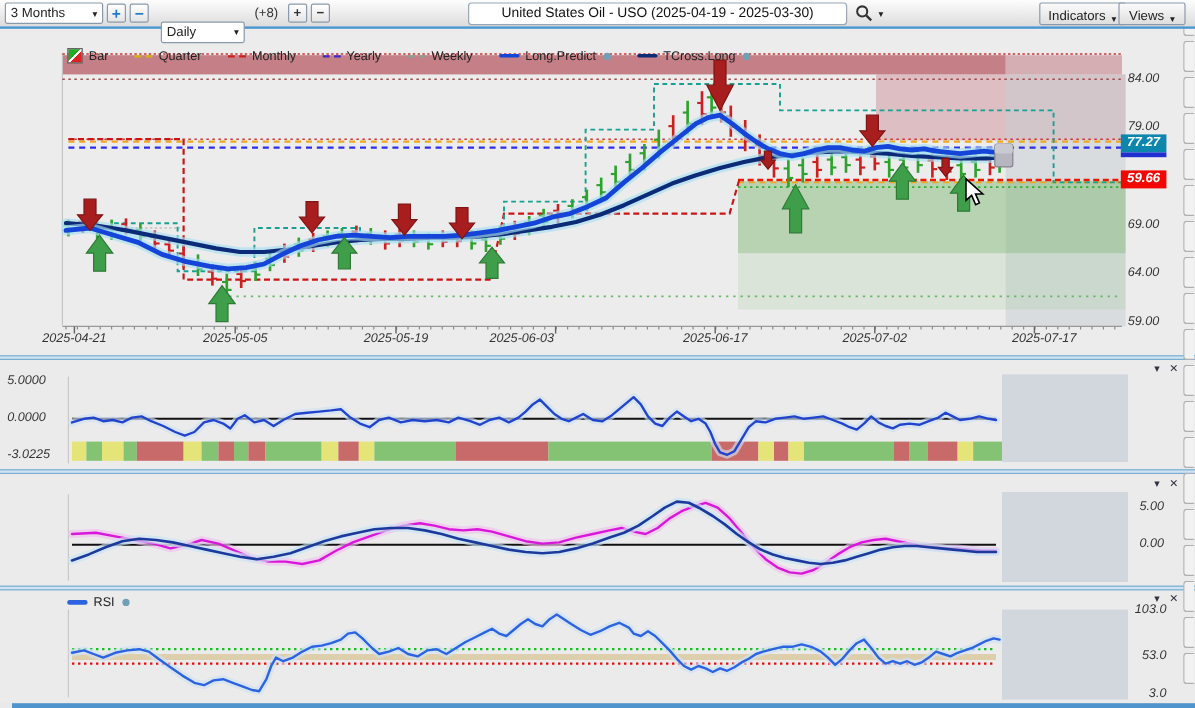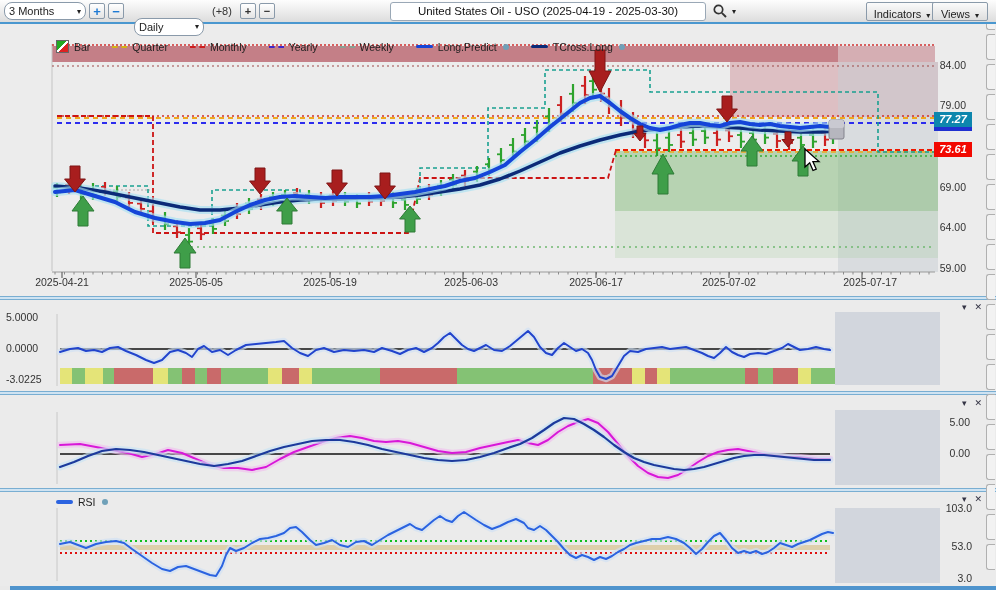--- a/index.html
+++ b/index.html
@@ -1,19 +1,19 @@
 <!DOCTYPE html>
 <html><head>
 <meta charset="utf-8">
 <style>
   html,body{margin:0;padding:0;background:#e9e9e9;font-family:"Liberation Sans",sans-serif;}
   #app{position:relative;width:996px;height:590px;overflow:hidden;background:#e9e9e9;}
   
   #toolbar{position:absolute;left:0;top:0;width:996px;height:22px;background:linear-gradient(#fdfdfd,#dcdcdc);border-bottom:2px solid #4a97cf;display:flex;align-items:center;font-size:11px;color:#222;z-index:30;}
-  .tb-sel{display:flex;align-items:center;justify-content:space-between;background:#fff;border:1px solid #8a9aaa;border-radius:8px;height:16px;padding:0 4px;margin-left:4px;min-width:72px;cursor:default;}
+  .tb-sel{display:flex;align-items:center;justify-content:space-between;background:#fff;border:1px solid #8a9aaa;border-radius:2px;height:16px;padding:0 4px;margin-left:4px;min-width:72px;cursor:default;}
   .tb-sel .car{font-size:8px;color:#222;margin-left:6px;}
   .tb-btn{display:inline-flex;align-items:center;justify-content:center;width:14px;height:14px;border:1px solid #8a9aaa;border-radius:2px;background:linear-gradient(#ffffff,#e4e4e4);margin-left:3px;font-weight:bold;}
   .tb-btn.blue{color:#1e7ad4;font-size:13px;}
   .tb-btn.gray{color:#333;font-size:11px;}
   .tb-txt{margin-left:8px;color:#333;}
   #title-box{position:absolute;left:390px;top:2px;width:314px;height:17px;background:#fff;border:1px solid #9aa8b6;border-radius:3px;text-align:center;line-height:17px;font-size:11.5px;color:#111;}
   #search-wrap{position:absolute;left:712px;top:3px;display:flex;align-items:center;}
   #search-wrap .car{font-size:8px;margin-left:4px;color:#222;}
   .tb-right{position:absolute;top:2px;height:17px;display:flex;align-items:flex-end;justify-content:center;border:1px solid #8a9aaa;border-radius:2px;background:linear-gradient(#fbfbfb,#dedede);font-size:11px;color:#222;padding:0 6px;}
   .tb-right .car{font-size:8px;margin-left:5px;}
@@ -29,21 +29,21 @@
   .lg-dash{width:15px;height:0;border-top:2.5px dashed #000;display:inline-block;}
   .lg-line{width:17px;height:3.5px;border-radius:2px;display:inline-block;}
   .lg-dot{width:6px;height:6px;border-radius:50%;background:#6fa0b8;display:inline-block;margin-left:1px;}
   .lg-baricon{width:11px;height:11px;display:inline-block;background:linear-gradient(135deg,#22aa22 45%,#ffffff 45%,#ffffff 55%,#dd2222 55%);border:1px solid #666;}
   .lg-neuralicon{width:13px;height:9px;display:inline-block;background:linear-gradient(#2da32d,#2da32d) 0px 0px/8px 3.5px no-repeat,linear-gradient(#cc2020,#cc2020) 5px 5px/8px 3.5px no-repeat;}
   
   .pctl{position:absolute;right:14px;display:flex;gap:8px;align-items:center;font-size:9px;color:#334;z-index:21;}
   .pctl span{cursor:default;}
   
   #stage{position:absolute;left:0;top:0;z-index:10;pointer-events:none;}
-  #labels{position:absolute;left:0;top:0;width:996px;height:590px;z-index:15;pointer-events:none;}
+  #labels{position:absolute;left:0;top:0;width:996px;height:590px;z-index:15;pointer-events:none;font-style:italic;}
   .tick{position:absolute;font-size:10.5px;color:#333;white-space:nowrap;}
   
   .badge{position:absolute;left:934px;width:38px;height:15px;color:#fff;font-size:11px;font-weight:bold;font-style:italic;text-align:center;line-height:15px;z-index:16;}
   #badge-upper{top:112px;background:#0d86ad;}
   #badge-upper-stripe{position:absolute;left:934px;top:127px;width:38px;height:4px;background:#2030d0;z-index:16;}
   #badge-lower{top:142px;background:#f20800;}
   
   #rail{position:absolute;right:0;top:0;width:11px;height:590px;z-index:25;}
   .rail-box{position:absolute;left:1px;width:9px;height:26px;background:#f2f2f2;border:1px solid #b0b0b0;border-right:none;border-radius:3px 0 0 3px;box-sizing:border-box;}
   #cursor-svg,#handle-svg{position:absolute;z-index:22;}
@@ -453,21 +453,21 @@
     </svg>
   <div id="labels">
       <span class="tick" style="left: 936px; width: 30px; text-align: right; top: 59px;">84.00</span>
       <span class="tick" style="left: 936px; width: 30px; text-align: right; top: 99px;">79.00</span>
       <span class="tick" style="left: 936px; width: 30px; text-align: right; top: 181px;">69.00</span>
       <span class="tick" style="left: 936px; width: 30px; text-align: right; top: 221px;">64.00</span>
       <span class="tick" style="left: 936px; width: 30px; text-align: right; top: 262px;">59.00</span>
       <span class="tick" style="left: 27px; width: 70px; text-align: center; top: 276px;">2025-04-21</span>
       <span class="tick" style="left: 161px; width: 70px; text-align: center; top: 276px;">2025-05-05</span>
       <span class="tick" style="left: 295px; width: 70px; text-align: center; top: 276px;">2025-05-19</span>
-      <span class="tick" style="left: 428px; width: 70px; text-align: right; top: 276px;">2025-06-03</span>
+      <span class="tick" style="left: 408px; width: 70px; text-align: left; top: 276px;">2025-06-03</span>
       <span class="tick" style="left: 561px; width: 70px; text-align: center; top: 276px;">2025-06-17</span>
       <span class="tick" style="left: 694px; width: 70px; text-align: center; top: 276px;">2025-07-02</span>
       <span class="tick" style="left: 827px; width: 70px; text-align: right; top: 276px;">2025-07-17</span>
       <span class="tick" style="left: 6px; top: 311px;">5.0000</span>
       <span class="tick" style="left: 6px; top: 342px;">0.0000</span>
       <span class="tick" style="left: 6px; top: 373px;">-3.0225</span>
       <span class="tick" style="left: 938px; width: 32px; text-align: right; top: 416px;">5.00</span>
       <span class="tick" style="left: 938px; width: 32px; text-align: right; top: 447px;">0.00</span>
       <span class="tick" style="left: 938px; width: 34px; text-align: right; top: 502px;">103.0</span>
       <span class="tick" style="left: 938px; width: 34px; text-align: right; top: 540px;">53.0</span>
@@ -522,21 +522,21 @@
     <span>▾</span>
     <span>✕</span>
   </div>
   <div class="pctl" style="top:494px;">
     <span>▾</span>
     <span>✕</span>
   </div>
 
   <div id="badge-upper" class="badge">77.27</div>
   <div id="badge-upper-stripe"></div>
-  <div id="badge-lower" class="badge">73.61</div>
+  <div id="badge-lower" class="badge">59.66</div>
 
   <svg id="handle-svg" style="left:828px;top:119px;" width="18" height="22">
     <rect x="1" y="1" width="15" height="19" rx="2" fill="#b6b6be" stroke="#83838d"></rect>
     <rect x="1" y="1" width="15" height="8" rx="2" fill="#c9c9d1" stroke="none"></rect>
   </svg>
   <svg id="cursor-svg" style="left:804px;top:148px;" width="20" height="26">
     <polygon points="1,1 1,19 5.7,14.8 9,22.5 12.2,21.1 8.9,13.6 15,13.6" fill="#ffffff" stroke="#000000" stroke-width="1.3"></polygon>
   </svg>
 
   <div id="rail">

